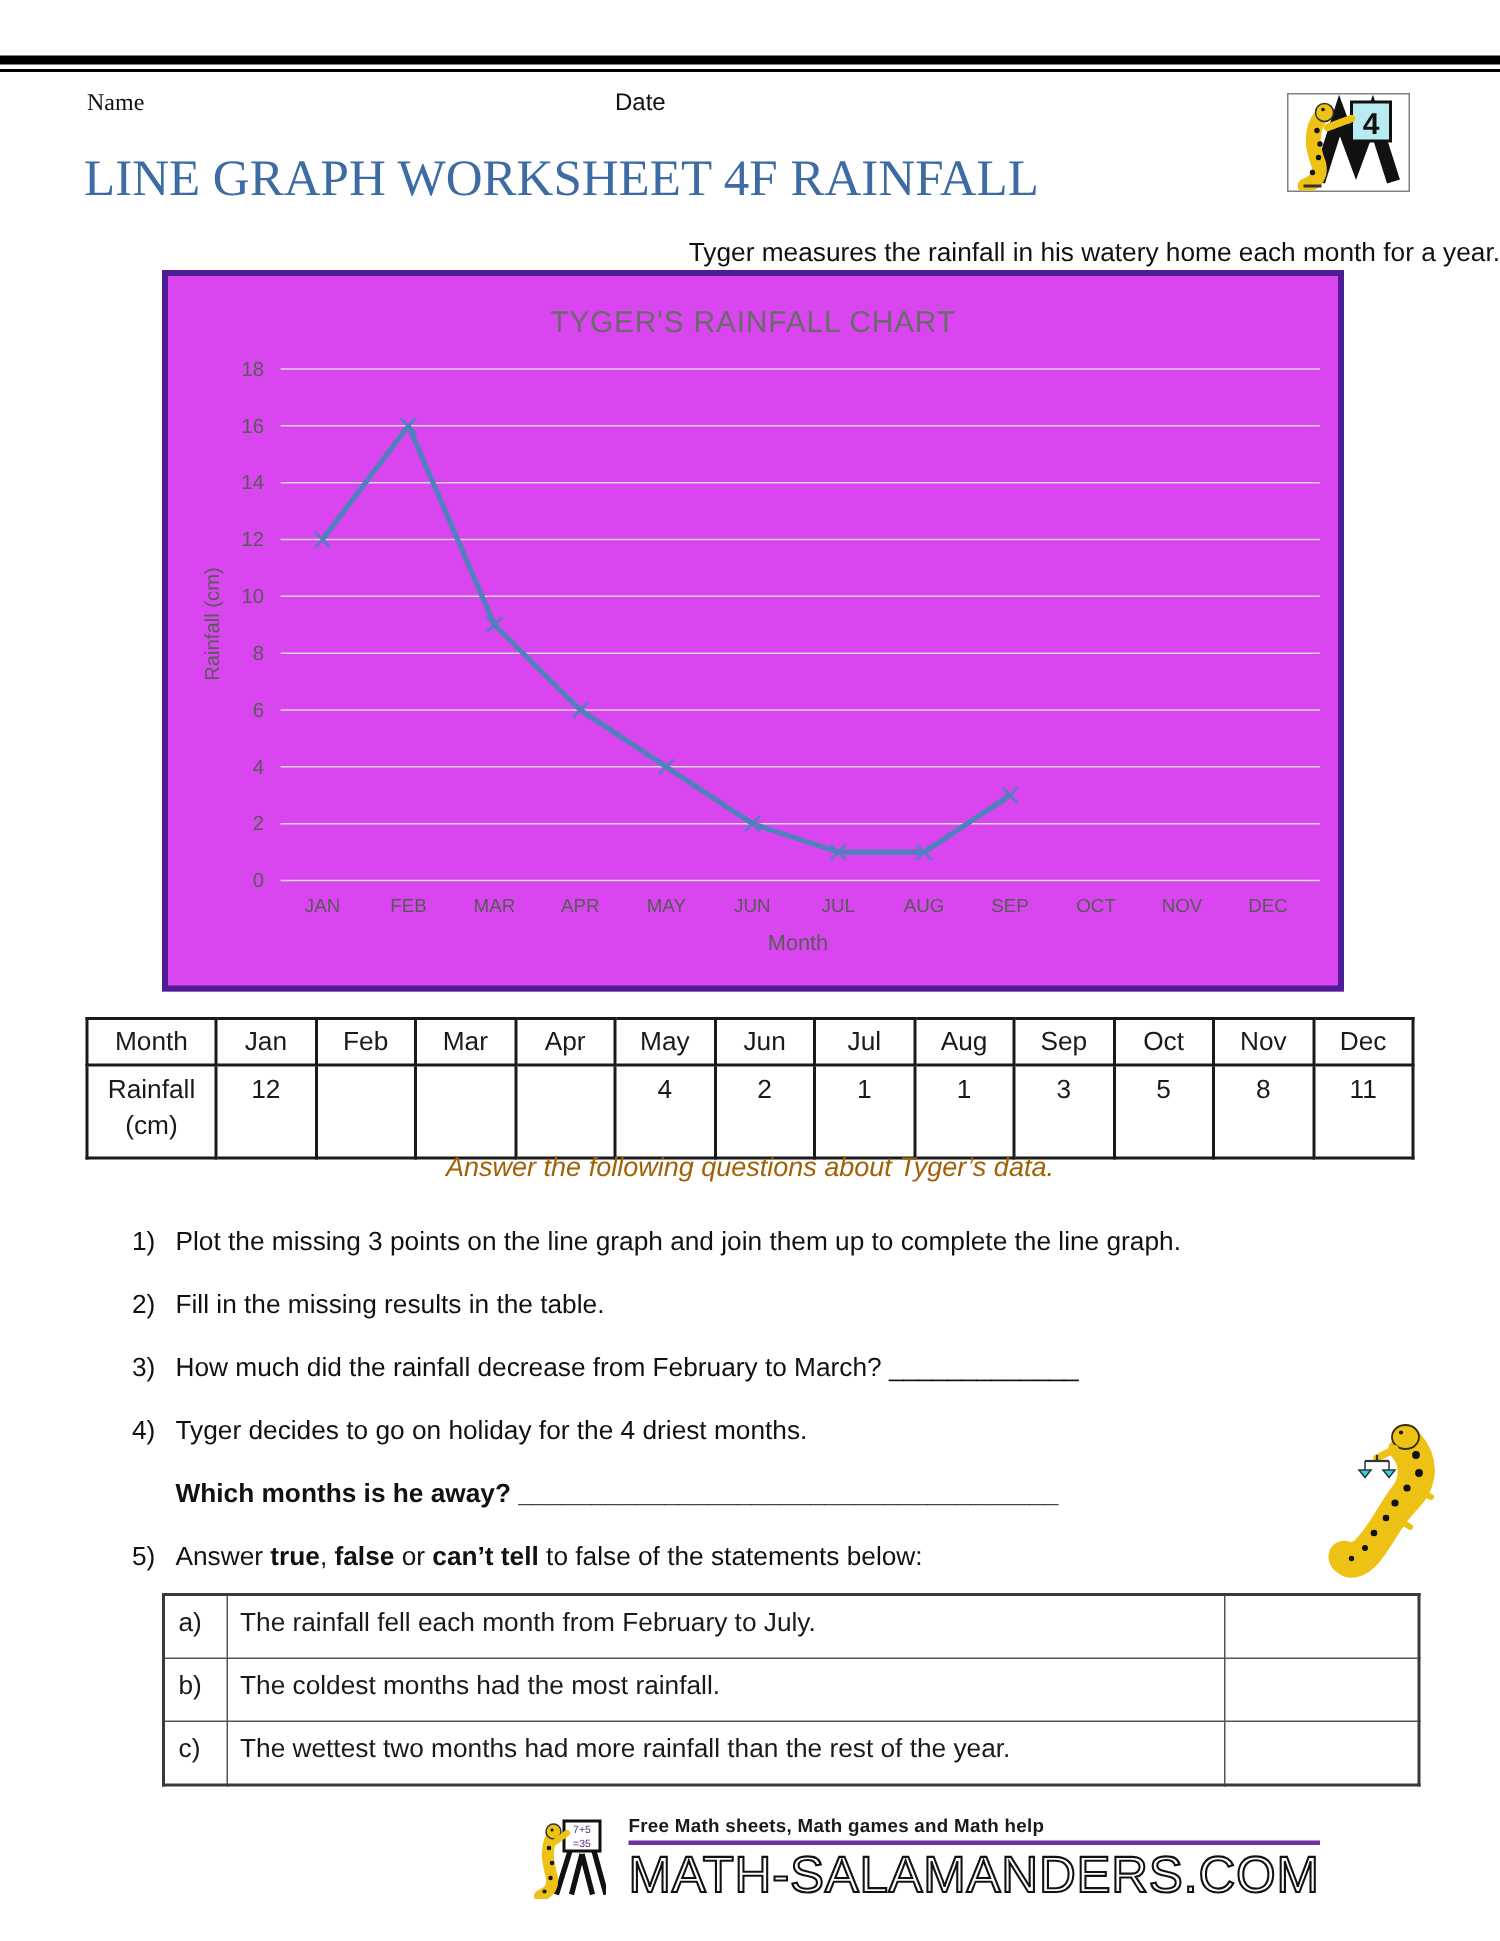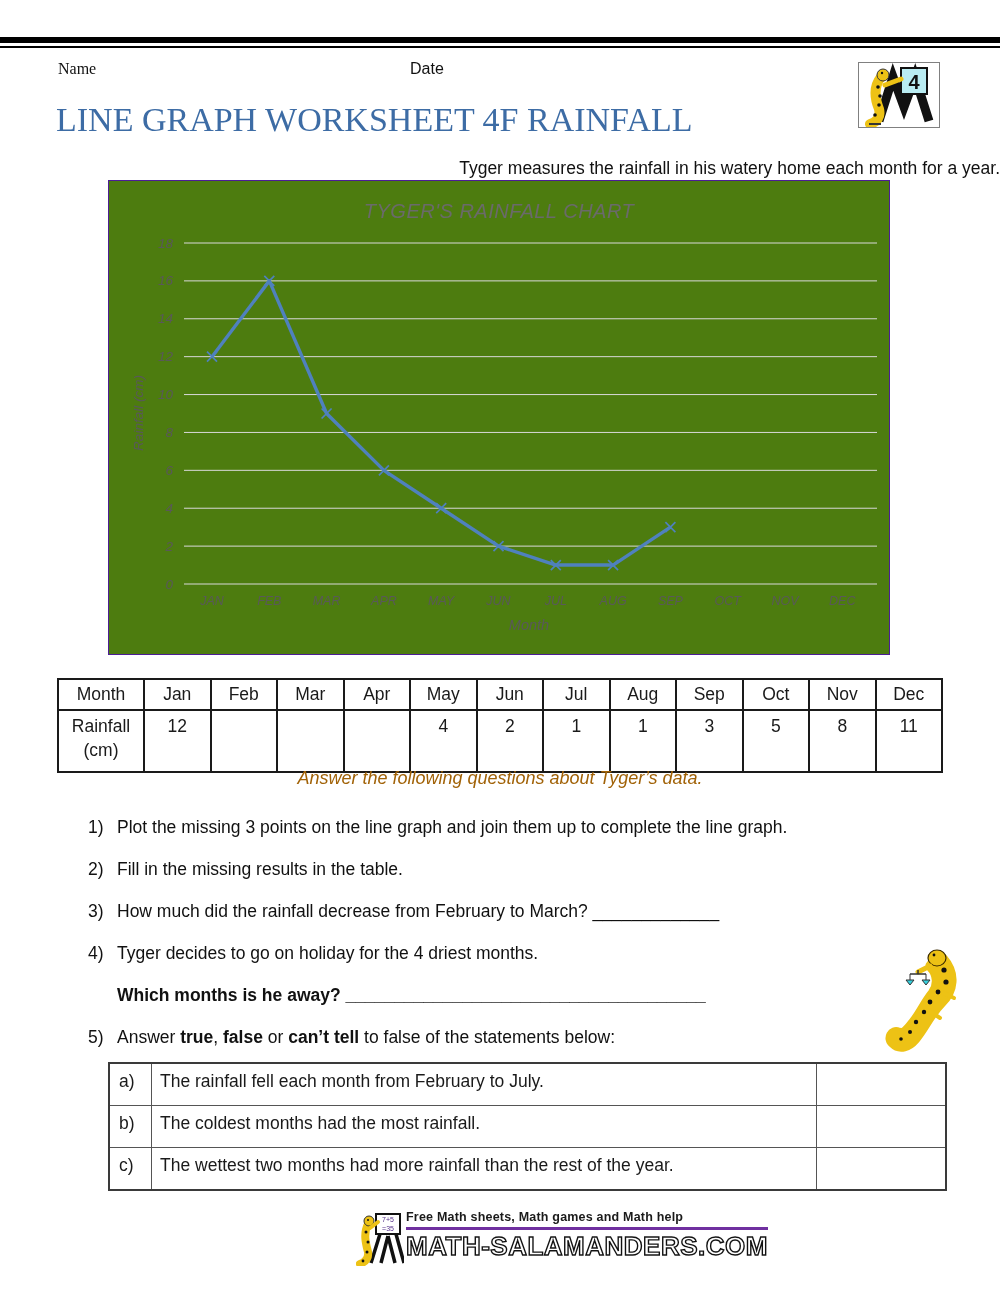--- a/index.html
+++ b/index.html
@@ -12,21 +12,21 @@
   .hdr-label{position:absolute;top:60px;font-size:16px;color:#111;}
   #name-label{left:58px;font-family:Liberation Serif, serif;} #date-label{left:410px;}
 
   .logo-box{position:absolute;left:858px;top:62px;width:80px;height:64px;border:1px solid #808080;background:#fff;}
 
   .page-title{position:absolute;left:56px;top:101px;font-family:"Liberation Serif",serif;
               font-size:34px;color:#3d6ca5;white-space:nowrap;}
 
   .subtitle{position:absolute;left:0;right:0;top:158px;text-align:right;font-size:17.5px;color:#111;}
 
-  .chart-box{position:absolute;left:108px;top:180px;width:780px;height:473px;border:1px solid #4c1d95;background:#4d7c0f;font-style:italic;}
+  .chart-box{position:absolute;left:108px;top:180px;width:780px;height:473px;border:4px solid #4c1d95;background:#d946ef;}
 
   .month-table{position:absolute;left:57px;top:678px;border-collapse:collapse;table-layout:fixed;background:#fff;}
   .month-table td{border:2px solid #1a1a1a;text-align:center;font-size:17.5px;padding:0;}
   .month-table tr.hdr td{height:29px;}
   .month-table tr.val td{height:57px;vertical-align:top;padding-top:3px;line-height:24px;}
 
   .prompt{position:absolute;left:0;right:0;top:768px;text-align:center;
           font-style:italic;font-size:18px;color:#a16207;}
 
   .q{position:absolute;left:88px;display:flex;font-size:17.5px;color:#111;white-space:nowrap;}
@@ -38,24 +38,24 @@
   .stmt-table{position:absolute;left:108px;top:1062px;border-collapse:collapse;border:2px solid #3a3a3a;background:#fff;}
   .stmt-table td{border:1px solid #555;font-size:17.5px;vertical-align:top;padding:7px 8px 0 8px;height:34px;}
   .stmt-table td.letter{width:24px;text-align:left;padding-left:9px;}
   .stmt-table td.text{width:648px;}
   .stmt-table td.ans{width:112px;}
 
   .salamander-big{position:absolute;left:884px;top:944px;width:82px;height:112px;}
 
   .footer{position:absolute;left:356px;top:1210px;display:flex;align-items:flex-start;}
   .footer-icon{width:48px;height:54px;flex:none;margin-top:2px;}
-  .footer-text{margin-left:2px;}
+  .footer-text{margin-left:15px;}
   .tagline{font-size:12.5px;font-weight:700;color:#1a1a1a;white-space:nowrap;letter-spacing:0.2px;}
   .purple-bar{height:3px;background:#7030a0;margin:3px 0 1px 0;}
-  .site{font-size:26px;font-weight:700;white-space:nowrap;color:#2a2a2a;letter-spacing:0.5px;}
+  .site{font-size:34px;font-weight:400;white-space:nowrap;color:#2a2a2a;letter-spacing:0.5px;}
   @supports (-webkit-text-stroke: 1px black){
     .site{color:#fff;-webkit-text-stroke:1.4px #111;}
   }
 </style>
 </head>
 <body>
 
 <div class="rule-thick"></div>
 <div class="rule-thin"></div>
 

